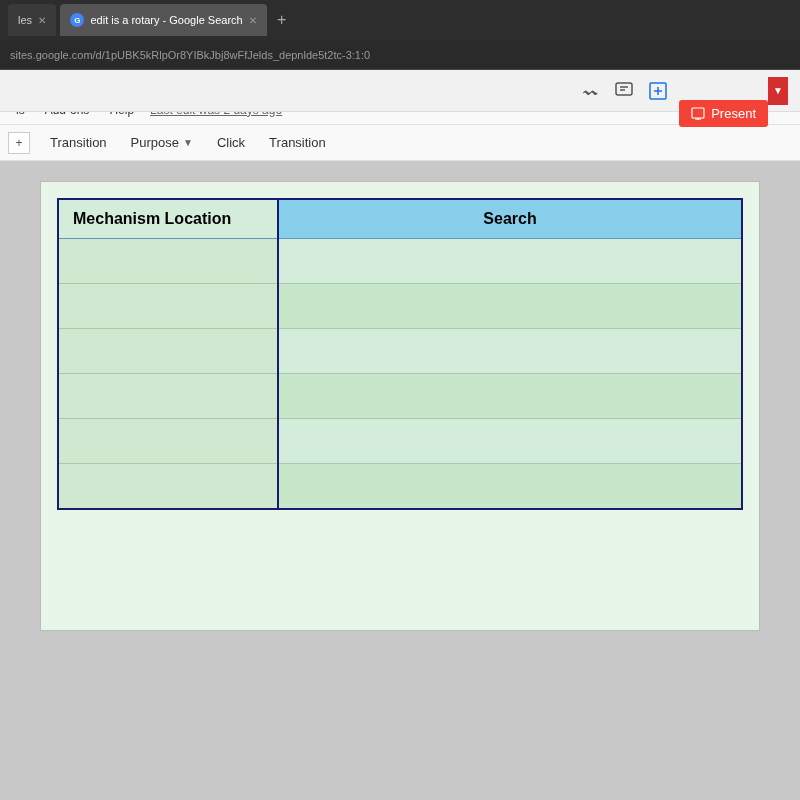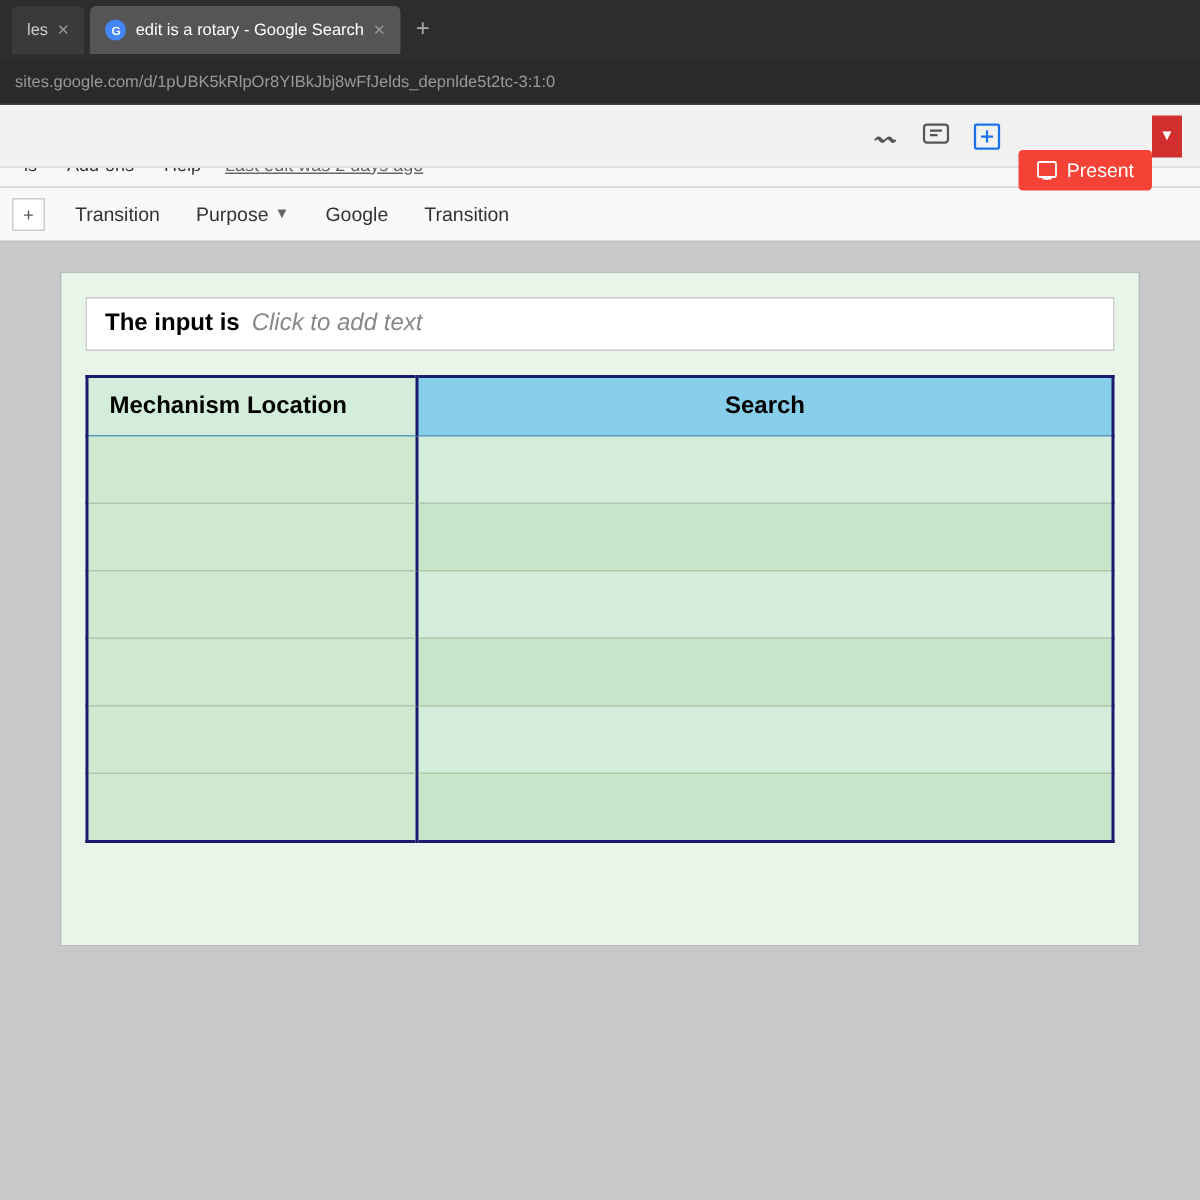--- a/index.html
+++ b/index.html
@@ -387,34 +387,30 @@
   <div class="slide-toolbar">
     <div class="slide-toolbar-expand">+</div>
     <button class="slide-toolbar-btn">
       <span>Transition</span>
     </button>
     <button class="slide-toolbar-btn">
       <span>Purpose</span>
       <span class="chevron">▼</span>
     </button>
     <button class="slide-toolbar-btn">
-      <span>Google</span>
+      <span>Click</span>
     </button>
     <button class="slide-toolbar-btn">
       <span>Transition</span>
     </button>
   </div>
 
   <div class="slide-area">
     <div class="slide-content">
 
-      <div class="slide-title-area">
-        <span class="slide-title-bold">The input is</span>
-        <span class="slide-title-placeholder">Click to add text</span>
-      </div>
 
       <table class="data-table">
         <thead>
           <tr class="table-header-row">
             <th class="table-header-cell left-header">Mechanism Location</th>
             <th class="table-header-cell">Search</th>
           </tr>
         </thead>
         <tbody id="table-body">
         <tr class="table-data-row">

